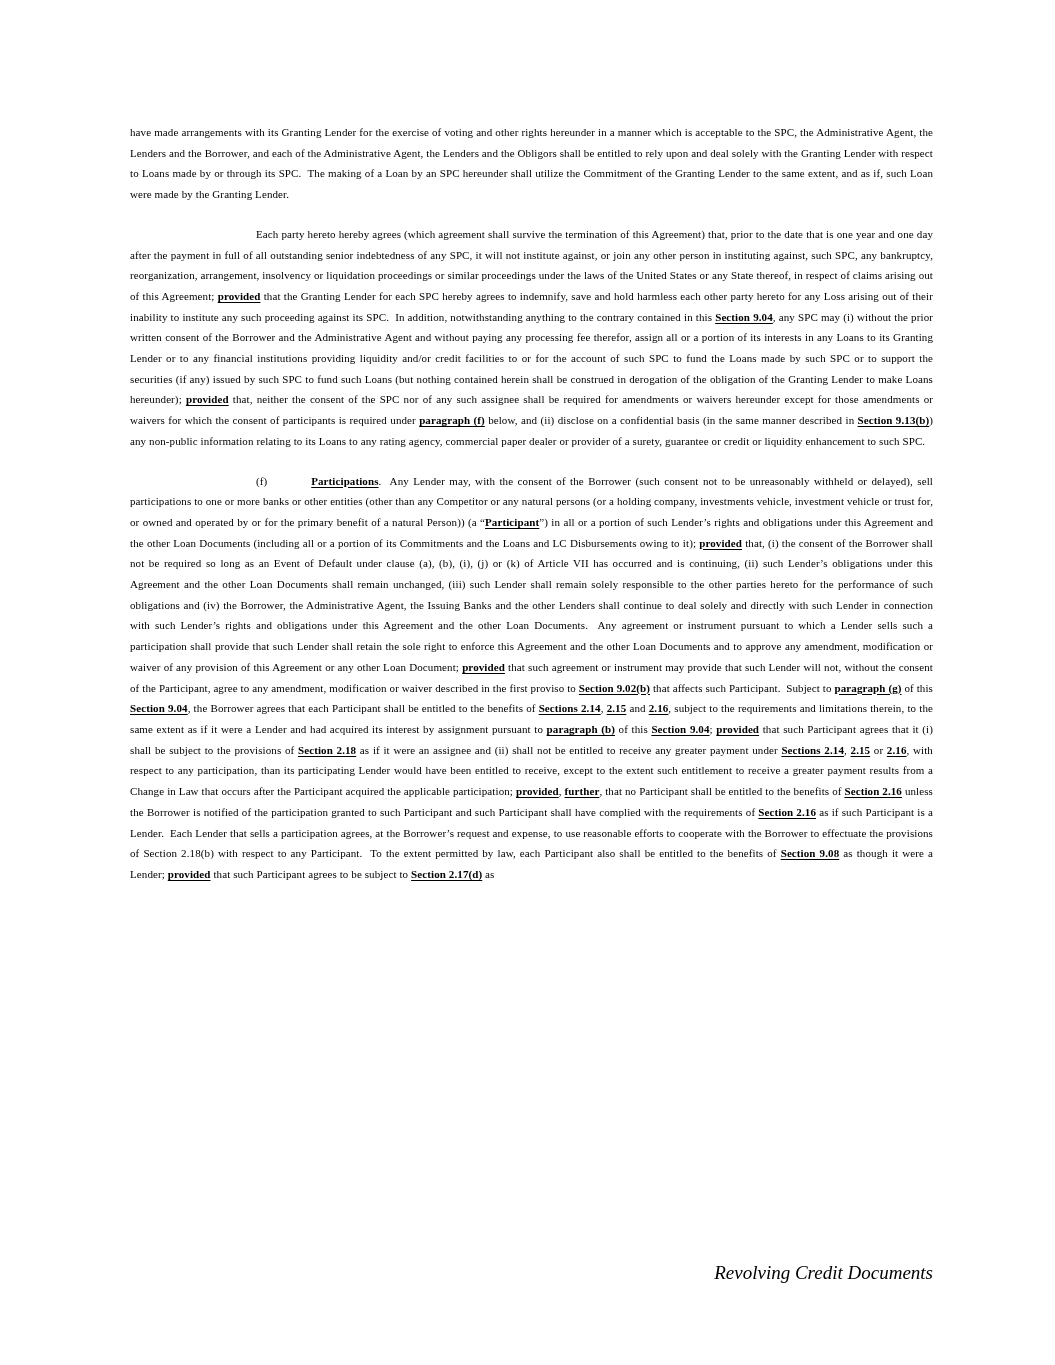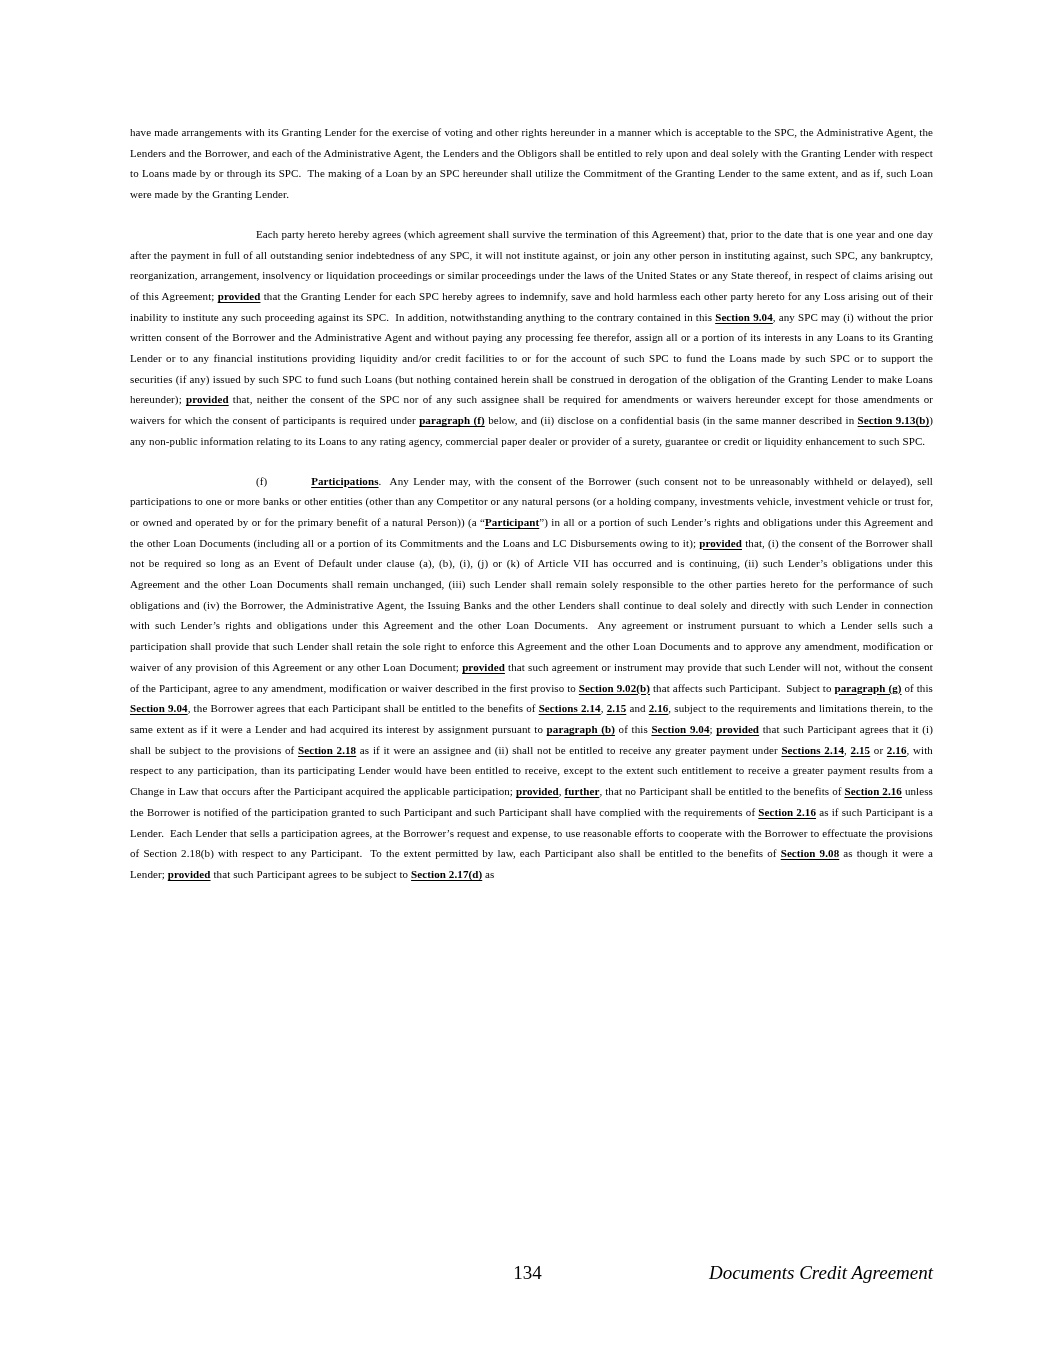--- a/index.html
+++ b/index.html
@@ -62,16 +62,15 @@
 </head>
 <body>
 
 <div class="page">
   <div class="content">
     <p class="para"><span>have made arrangements with its Granting Lender for the exercise of voting and other rights hereunder in a manner which is acceptable to the SPC, the Administrative Agent, the Lenders and the Borrower, and each of the Administrative Agent, the Lenders and the Obligors shall be entitled to rely upon and deal solely with the Granting Lender with respect to Loans made by or through its SPC.&nbsp; The making of a Loan by an SPC hereunder shall utilize the Commitment of the Granting Lender to the same extent, and as if, such Loan were made by the Granting Lender.</span></p>
     <p class="para indent"><span>Each party hereto hereby agrees (which agreement shall survive the termination of this Agreement) that, prior to the date that is one year and one day after the payment in full of all outstanding senior indebtedness of any SPC, it will not institute against, or join any other person in instituting against, such SPC, any bankruptcy, reorganization, arrangement, insolvency or liquidation proceedings or similar proceedings under the laws of the United States or any State thereof, in respect of claims arising out of this Agreement; </span><span class="u">provided</span><span> that the Granting Lender for each SPC hereby agrees to indemnify, save and hold harmless each other party hereto for any Loss arising out of their inability to institute any such proceeding against its SPC.&nbsp; In addition, notwithstanding anything to the contrary contained in this </span><span class="u">Section 9.04</span><span>, any SPC may (i) without the prior written consent of the Borrower and the Administrative Agent and without paying any processing fee therefor, assign all or a portion of its interests in any Loans to its Granting Lender or to any financial institutions providing liquidity and/or credit facilities to or for the account of such SPC to fund the Loans made by such SPC or to support the securities (if any) issued by such SPC to fund such Loans (but nothing contained herein shall be construed in derogation of the obligation of the Granting Lender to make Loans hereunder); </span><span class="u">provided</span><span> that, neither the consent of the SPC nor of any such assignee shall be required for amendments or waivers hereunder except for those amendments or waivers for which the consent of participants is required under </span><span class="u">paragraph (f)</span><span> below, and (ii) disclose on a confidential basis (in the same manner described in </span><span class="u">Section 9.13(b)</span><span>) any non-public information relating to its Loans to any rating agency, commercial paper dealer or provider of a surety, guarantee or credit or liquidity enhancement to such SPC.</span></p>
     <p class="para indent"><span>(f)&nbsp;&nbsp;&nbsp;&nbsp;&nbsp;&nbsp;&nbsp;&nbsp;&nbsp;&nbsp;</span><span class="u">Participations</span><span>.&nbsp; Any Lender may, with the consent of the Borrower (such consent not to be unreasonably withheld or delayed), sell participations to one or more banks or other entities (other than any Competitor or any natural persons (or a holding company, investments vehicle, investment vehicle or trust for, or owned and operated by or for the primary benefit of a natural Person)) (a “</span><span class="u">Participant</span><span>”) in all or a portion of such Lender’s rights and obligations under this Agreement and the other Loan Documents (including all or a portion of its Commitments and the Loans and LC Disbursements owing to it); </span><span class="u">provided</span><span> that, (i) the consent of the Borrower shall not be required so long as an Event of Default under clause (a), (b), (i), (j) or (k) of Article VII has occurred and is continuing, (ii) such Lender’s obligations under this Agreement and the other Loan Documents shall remain unchanged, (iii) such Lender shall remain solely responsible to the other parties hereto for the performance of such obligations and (iv) the Borrower, the Administrative Agent, the Issuing Banks and the other Lenders shall continue to deal solely and directly with such Lender in connection with such Lender’s rights and obligations under this Agreement and the other Loan Documents.&nbsp; Any agreement or instrument pursuant to which a Lender sells such a participation shall provide that such Lender shall retain the sole right to enforce this Agreement and the other Loan Documents and to approve any amendment, modification or waiver of any provision of this Agreement or any other Loan Document; </span><span class="u">provided</span><span> that such agreement or instrument may provide that such Lender will not, without the consent of the Participant, agree to any amendment, modification or waiver described in the first proviso to </span><span class="u">Section 9.02(b)</span><span> that affects such Participant.&nbsp; Subject to </span><span class="u">paragraph (g)</span><span> of this </span><span class="u">Section 9.04</span><span>, the Borrower agrees that each Participant shall be entitled to the benefits of </span><span class="u">Sections 2.14</span><span>, </span><span class="u">2.15</span><span> and </span><span class="u">2.16</span><span>, subject to the requirements and limitations therein, to the same extent as if it were a Lender and had acquired its interest by assignment pursuant to </span><span class="u">paragraph (b)</span><span> of this </span><span class="u">Section 9.04</span><span>; </span><span class="u">provided</span><span> that such Participant agrees that it (i) shall be subject to the provisions of </span><span class="u">Section 2.18</span><span> as if it were an assignee and (ii) shall not be entitled to receive any greater payment under </span><span class="u">Sections 2.14</span><span>, </span><span class="u">2.15</span><span> or </span><span class="u">2.16</span><span>, with respect to any participation, than its participating Lender would have been entitled to receive, except to the extent such entitlement to receive a greater payment results from a Change in Law that occurs after the Participant acquired the applicable participation; </span><span class="u">provided</span><span>, </span><span class="u">further</span><span>, that no Participant shall be entitled to the benefits of </span><span class="u">Section 2.16</span><span> unless the Borrower is notified of the participation granted to such Participant and such Participant shall have complied with the requirements of </span><span class="u">Section 2.16</span><span> as if such Participant is a Lender.&nbsp; Each Lender that sells a participation agrees, at the Borrower’s request and expense, to use reasonable efforts to cooperate with the Borrower to effectuate the provisions of Section 2.18(b) with respect to any Participant.&nbsp; To the extent permitted by law, each Participant also shall be entitled to the benefits of </span><span class="u">Section 9.08</span><span> as though it were a Lender; </span><span class="u">provided</span><span> that such Participant agrees to be subject to </span><span class="u">Section 2.17(d)</span><span> as</span></p>
   </div>
   <div class="footer">
-    <span class="page-number">134</span>
-    <span class="doc-title">Documents Credit Agreement</span>
+    <span class="doc-title">Revolving Credit Documents</span>
   </div>
 </div>
 
 </body></html>

